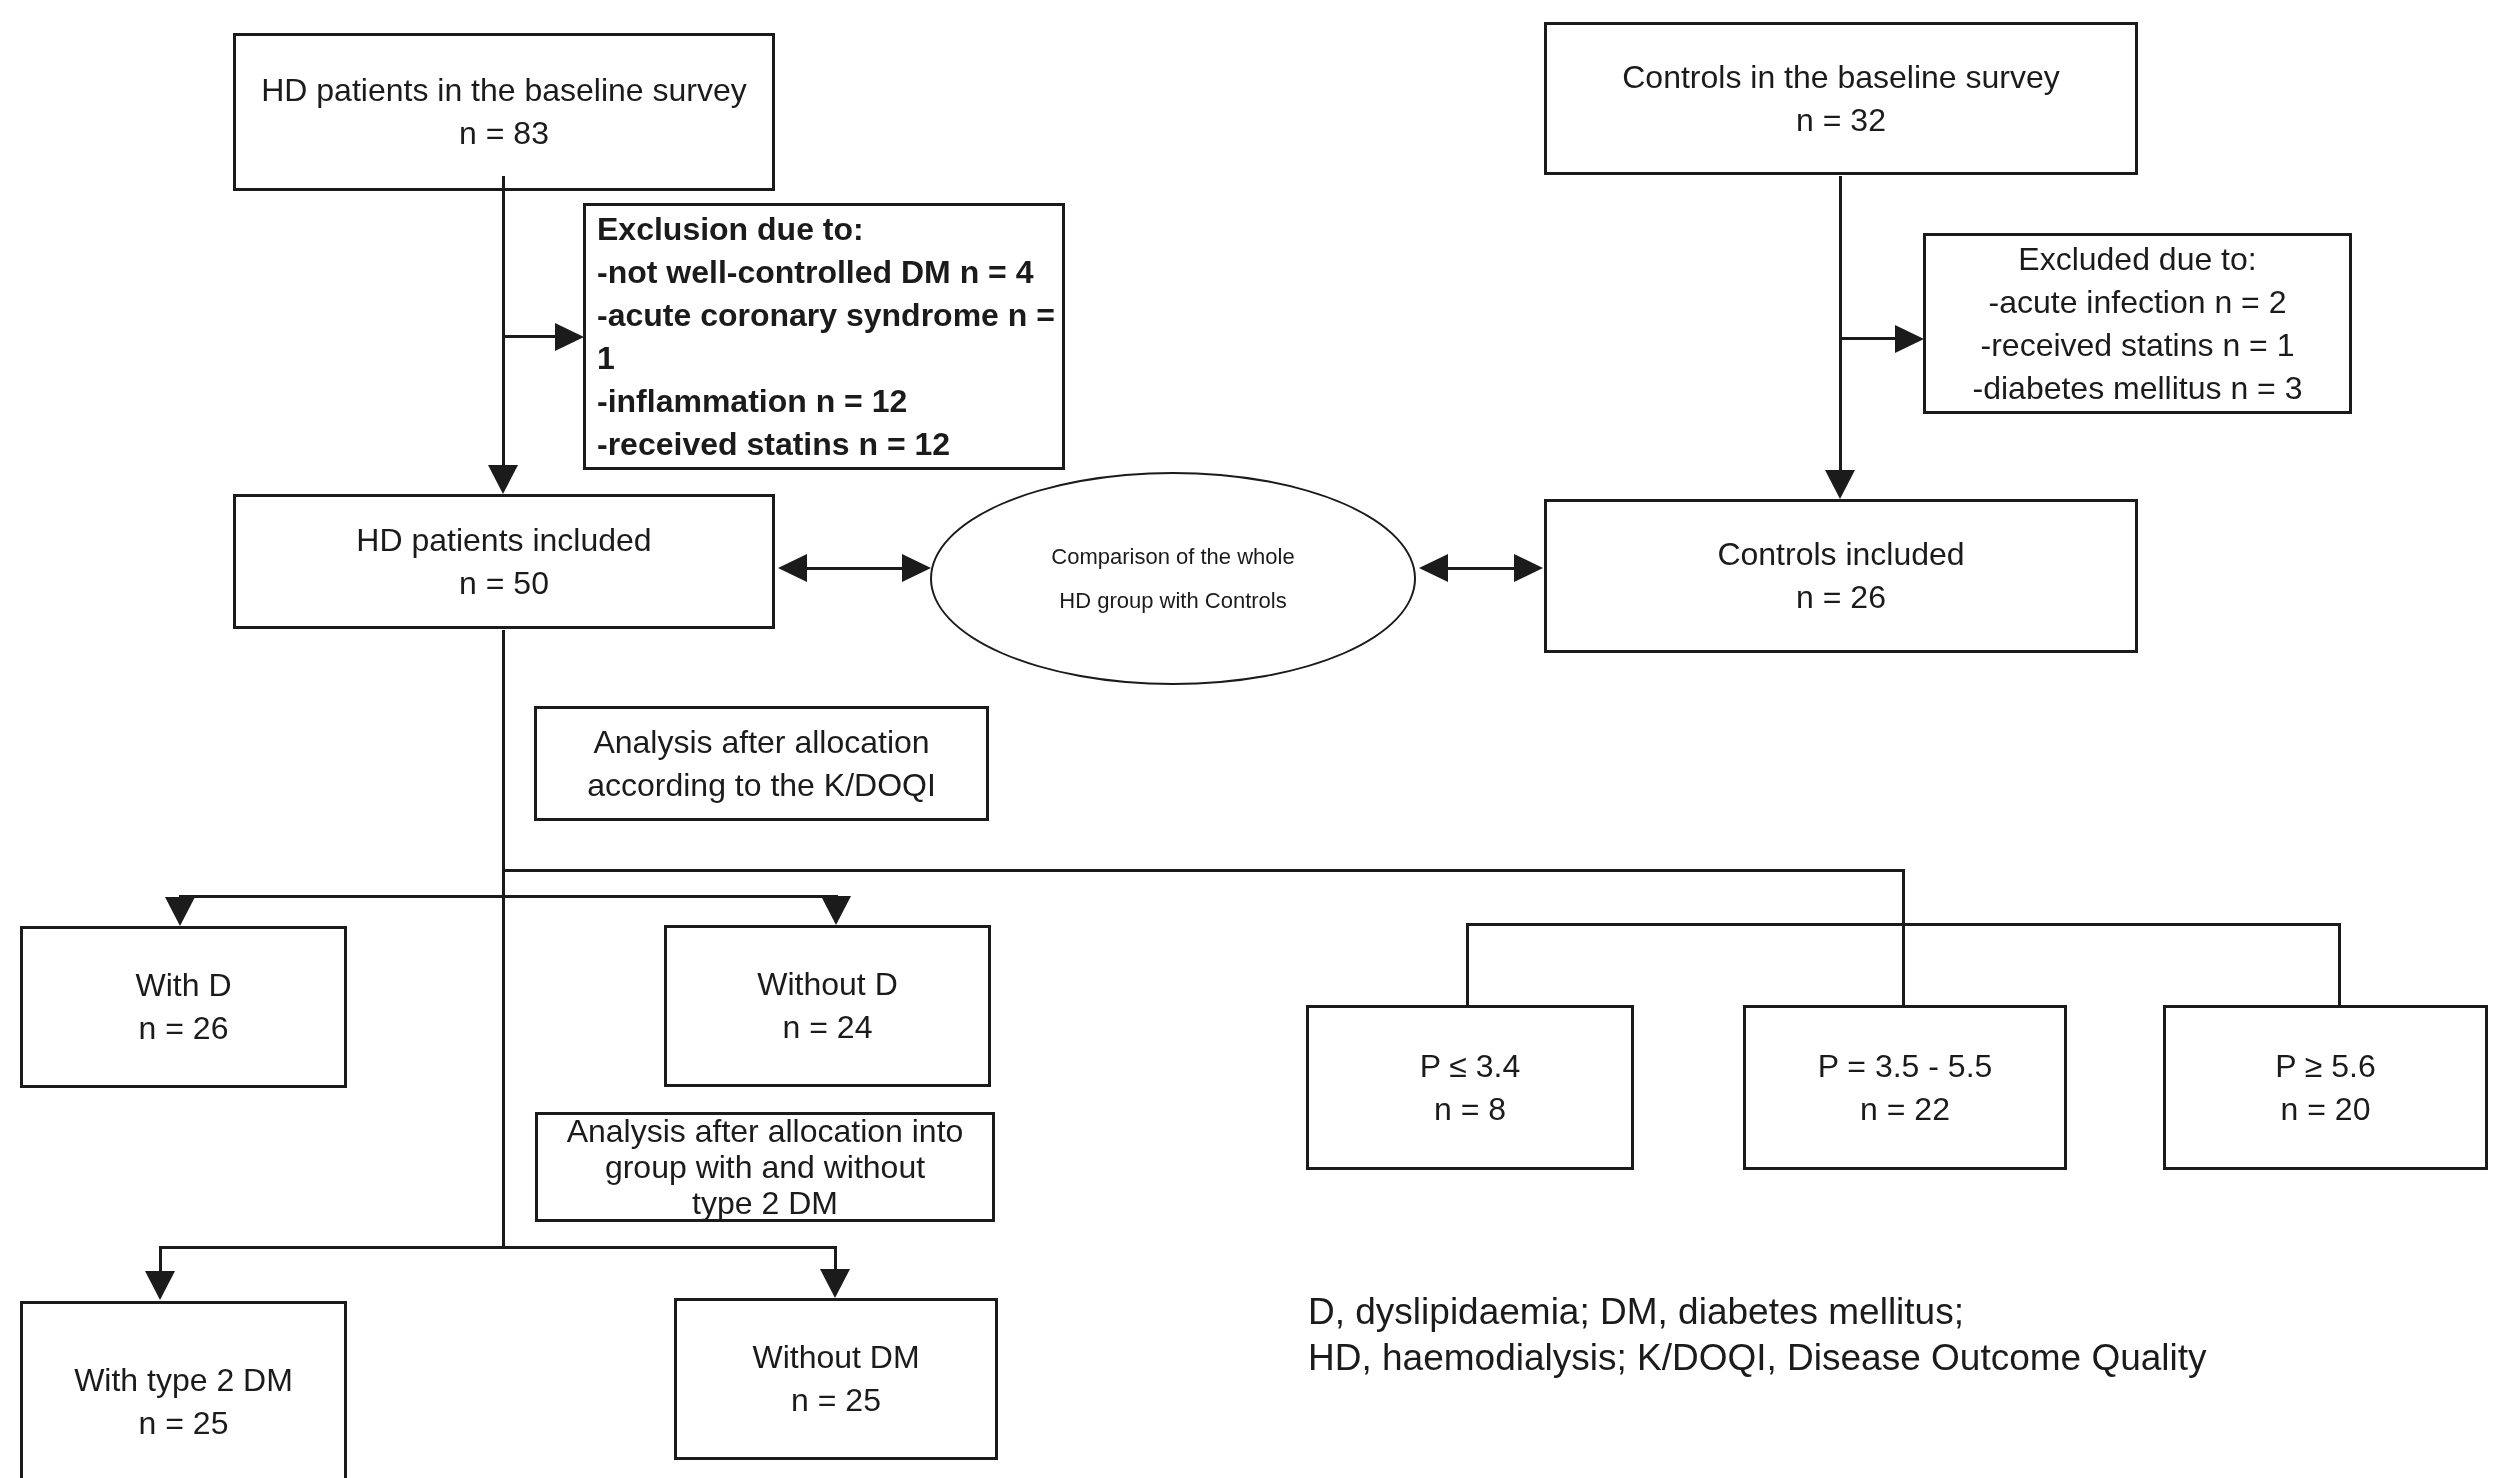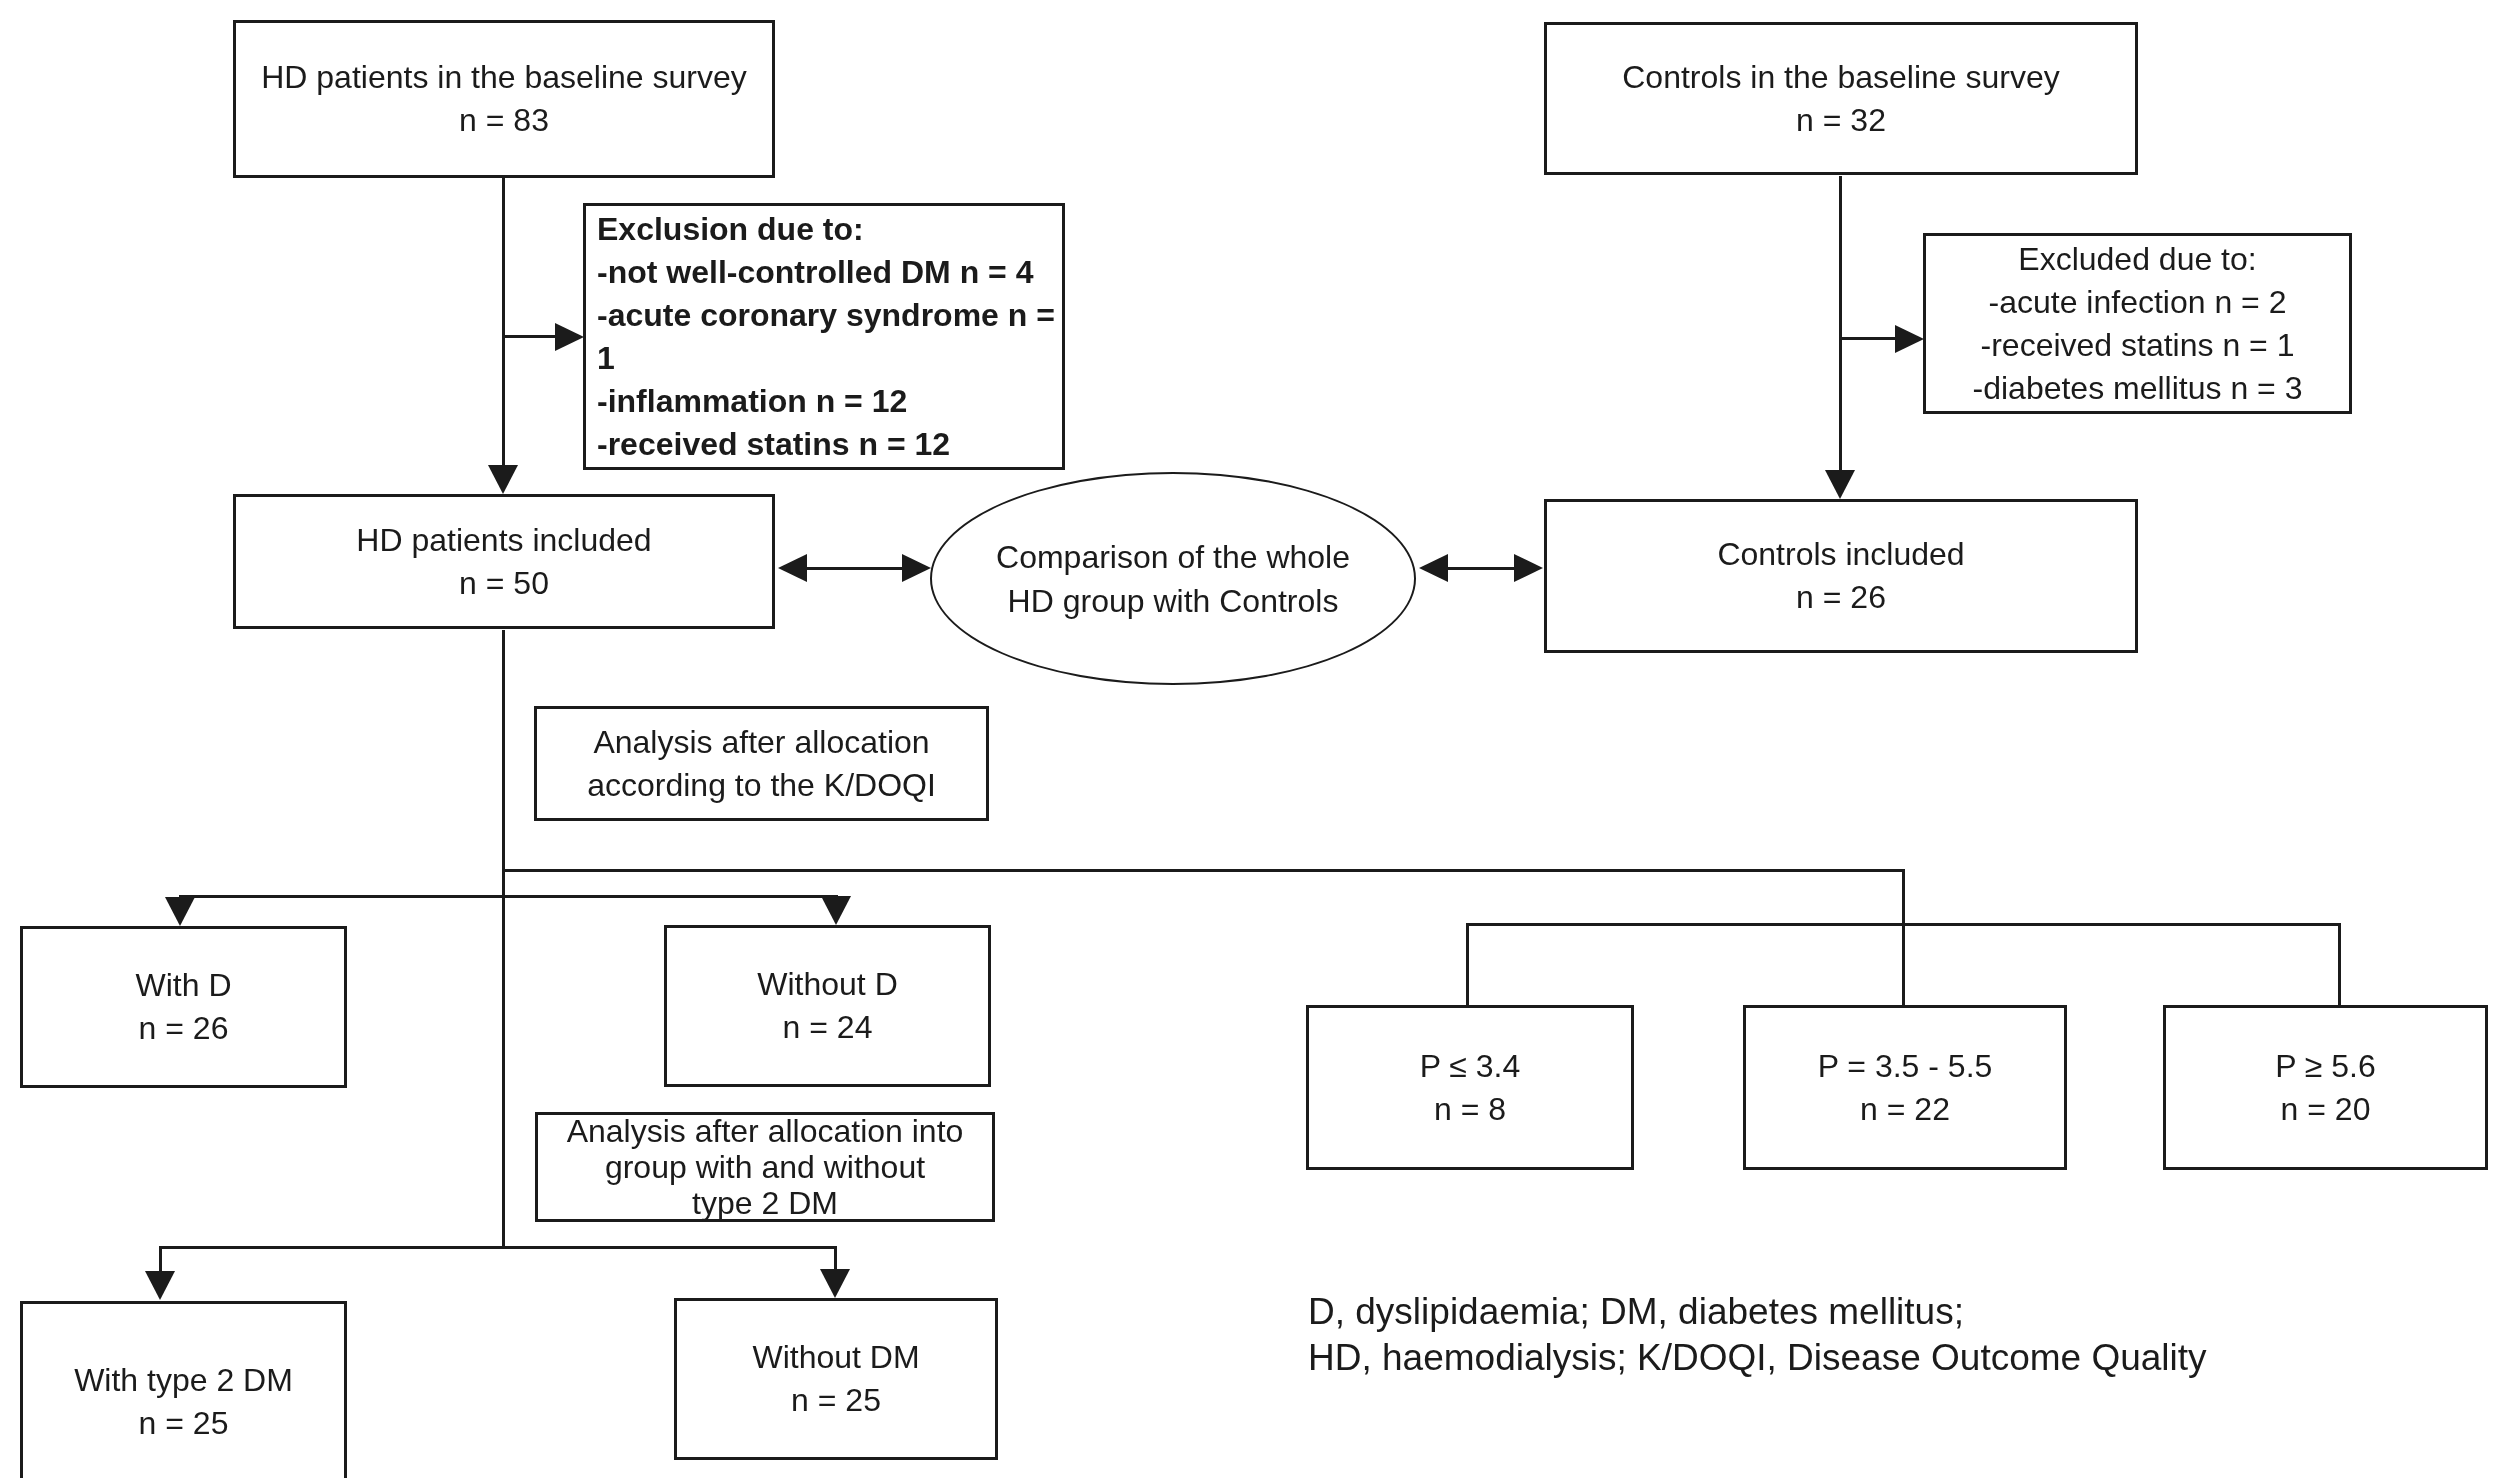--- a/index.html
+++ b/index.html
@@ -35,21 +35,21 @@
     position: absolute;
     box-sizing: border-box;
     border: 2.8px solid #1b1b1b;
     border-radius: 50%;
     background: #ffffff;
     display: flex;
     flex-direction: column;
     align-items: center;
     justify-content: center;
     text-align: center;
-    font-size: 32px;
+    font-size: 22px;
     line-height: 44px;
   }
   .hline { position: absolute; height: 2.8px; background: #1b1b1b; }
   .vline { position: absolute; width: 2.8px; background: #1b1b1b; }
   .arrow-down {
     position: absolute; width: 0; height: 0;
     border-left: 15.3px solid transparent;
     border-right: 15.3px solid transparent;
     border-top: 29px solid #1b1b1b;
   }
@@ -71,21 +71,21 @@
     font-size: 37px;
     line-height: 46px;
     text-align: left;
   }
 </style>
 </head>
 <body>
 
 <div id="canvas">
 
-  <div class="box" style="left:233px; top:20px; width:542px; height:158px;">
+  <div class="box" style="left:233px; top:33px; width:542px; height:158px;">
     <div>HD patients in the baseline survey</div>
     <div>n = 83</div>
   </div>
 
   <div class="box" style="left:1544px; top:22px; width:594px; height:153px;">
     <div>Controls in the baseline survey</div>
     <div>n = 32</div>
   </div>
 
   <div class="box left-align" style="left:583px; top:203px; width:482px; height:267px;font-weight:bold;">

